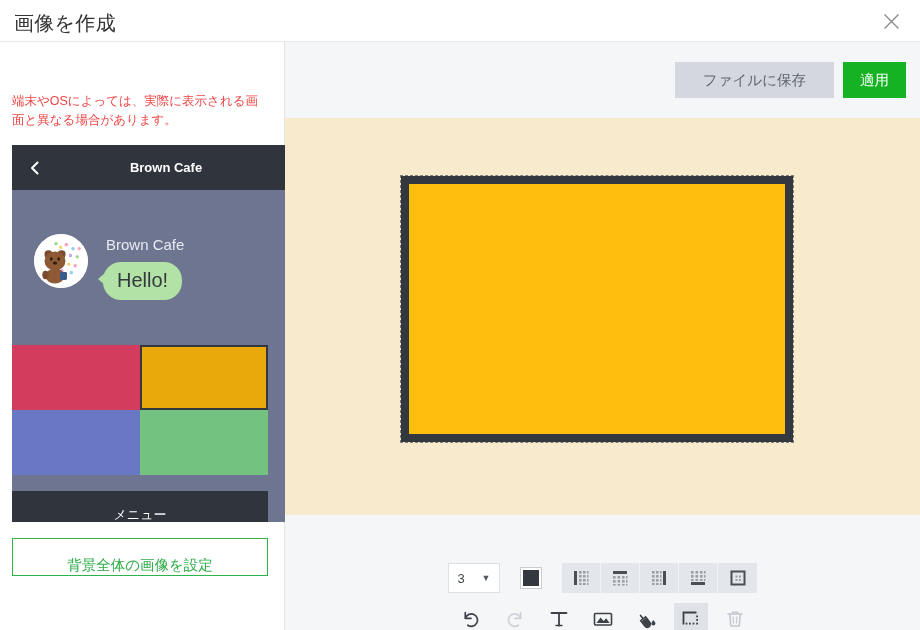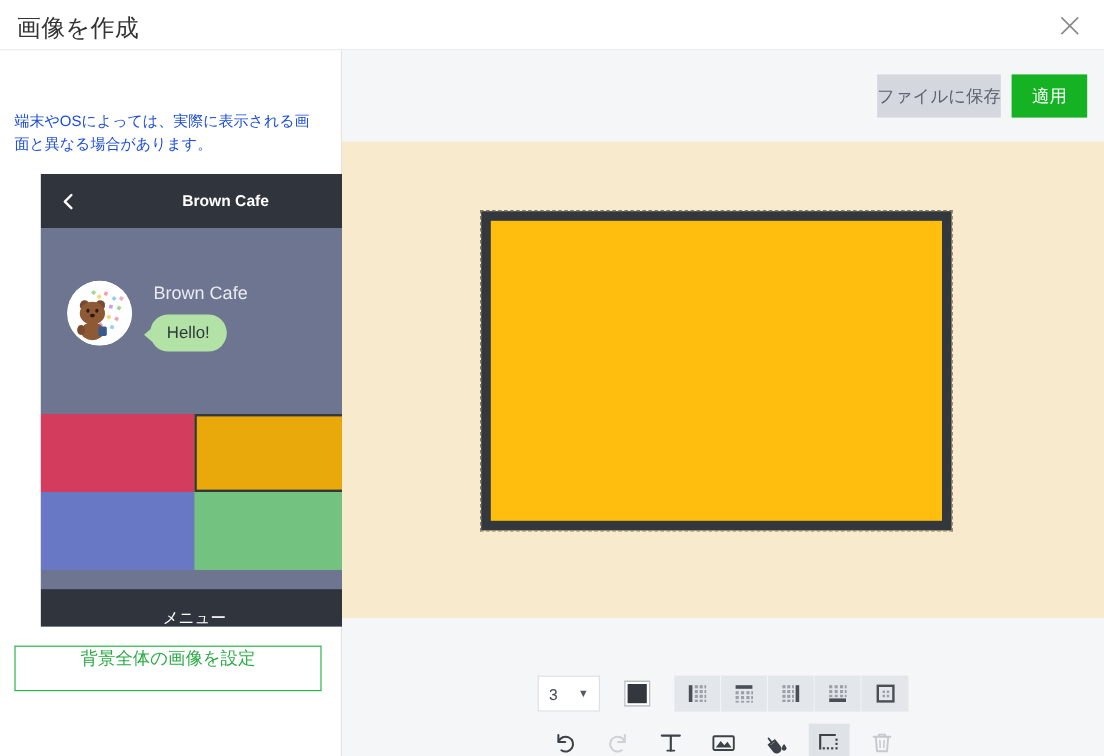--- a/index.html
+++ b/index.html
@@ -32,30 +32,29 @@
   
   .left-panel {
     position: absolute; left: 0; top: 42px;
     width: 285px; height: 588px;
     background: #ffffff;
     border-right: 1px solid #e4e4e4;
   }
   .note {
     position: absolute; left: 12px; top: 50px;
     width: 258px;
-    font-size: 12.5px; line-height: 1.55; color: #1d4ed8;
+    font-size: 12.5px; line-height: 1.55; color: #ef4444;
   }
 
   
   .preview {
     position: absolute; left: 12px; top: 103px;
     width: 308px; height: 377px;
     background: #6d7590;
     overflow: hidden;
-    margin-left: 22px;
   }
   .pv-topbar {
     position: relative;
     height: 45px; background: #2f343d;
     display: flex; align-items: center; justify-content: center;
   }
   .pv-back {
     position: absolute; left: 16px; top: 50%;
     transform: translateY(-50%);
     width: 14px; height: 14px;
@@ -73,21 +72,21 @@
     width: 54px; height: 54px; border-radius: 50%;
     background: #ffffff; overflow: hidden;
   }
   .pv-name {
     position: absolute; left: 94px; top: 46px;
     color: #e9ebf2; font-size: 15px;
   }
   .pv-bubble {
     position: absolute; left: 91px; top: 72px;
     background: #b2e2a6; color: #33393e;
-    font-size: 14px; padding: 7px 14px 8px 14px;
+    font-size: 20px; padding: 7px 14px 8px 14px;
     border-radius: 18px;
   }
   .pv-bubble:before {
     content: ""; position: absolute;
     left: -5px; top: 11px;
     border-top: 6px solid transparent;
     border-bottom: 6px solid transparent;
     border-right: 7px solid #b2e2a6;
   }
   .pv-grid {
@@ -107,38 +106,38 @@
     color: #ffffff; font-size: 13px;
   }
 
   .bg-button {
     position: absolute; left: 12px; top: 496px;
     width: 256px; height: 38px;
     background: #ffffff;
     border: 1px solid #2eb24a;
     color: #2bab45;
     font-size: 14.5px;
-    display: flex; align-items: flex-start; justify-content: center;
+    display: flex; align-items: flex-end; justify-content: center;
     cursor: pointer;
   }
 
   
   .right-panel {
     position: absolute; left: 285px; top: 42px;
     width: 635px; height: 588px;
     background: #f5f6f7;
   }
   .top-actions {
     position: absolute; right: 14px; top: 20px;
     display: flex; gap: 9px;
   }
   .btn-save {
     background: #d4d8de; color: #5d6570;
     font-size: 14.5px; border: none;
-    padding: 0 0; height: 36px;
+    padding: 0 28px; height: 36px;
     cursor: pointer;
     font-family: inherit;
   }
   .btn-apply {
     background: #15b223; color: #ffffff;
     font-size: 14.5px; border: none;
     padding: 0 17px; height: 36px;
     cursor: pointer;
     font-family: inherit;
   }

